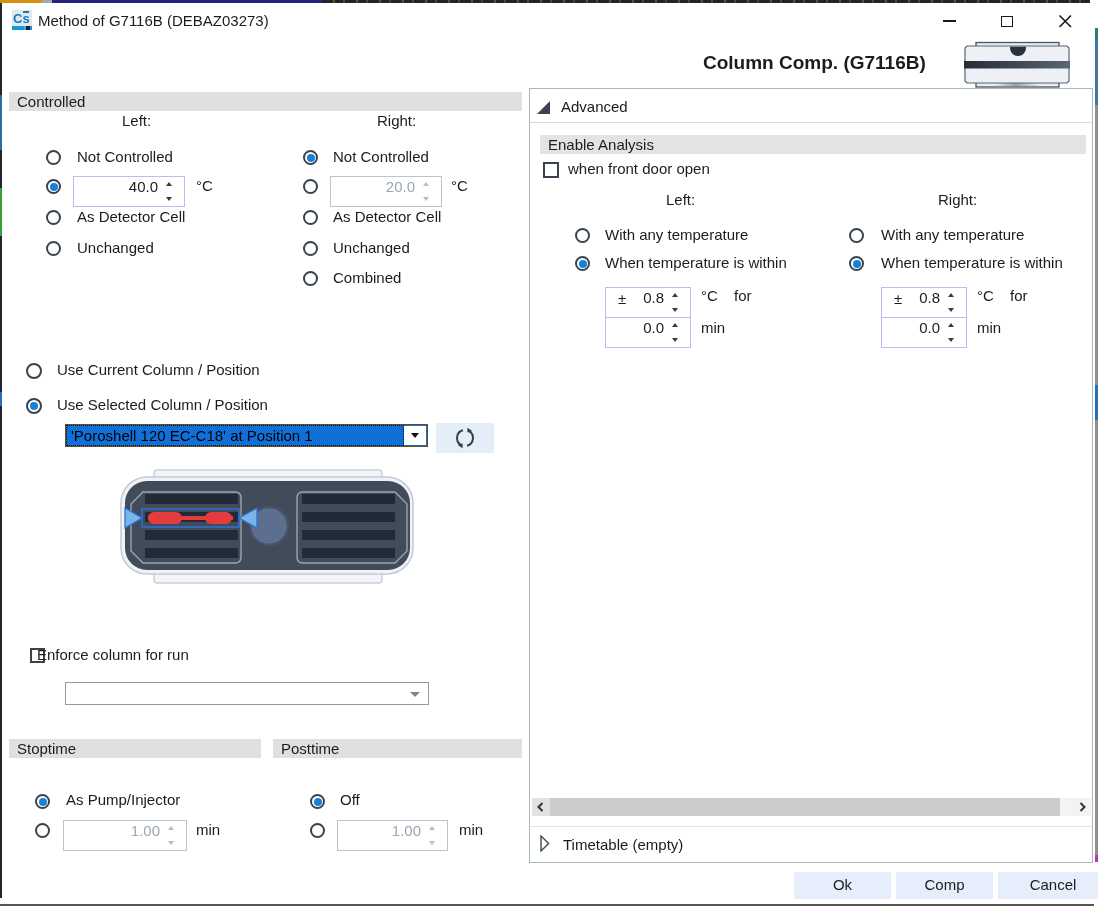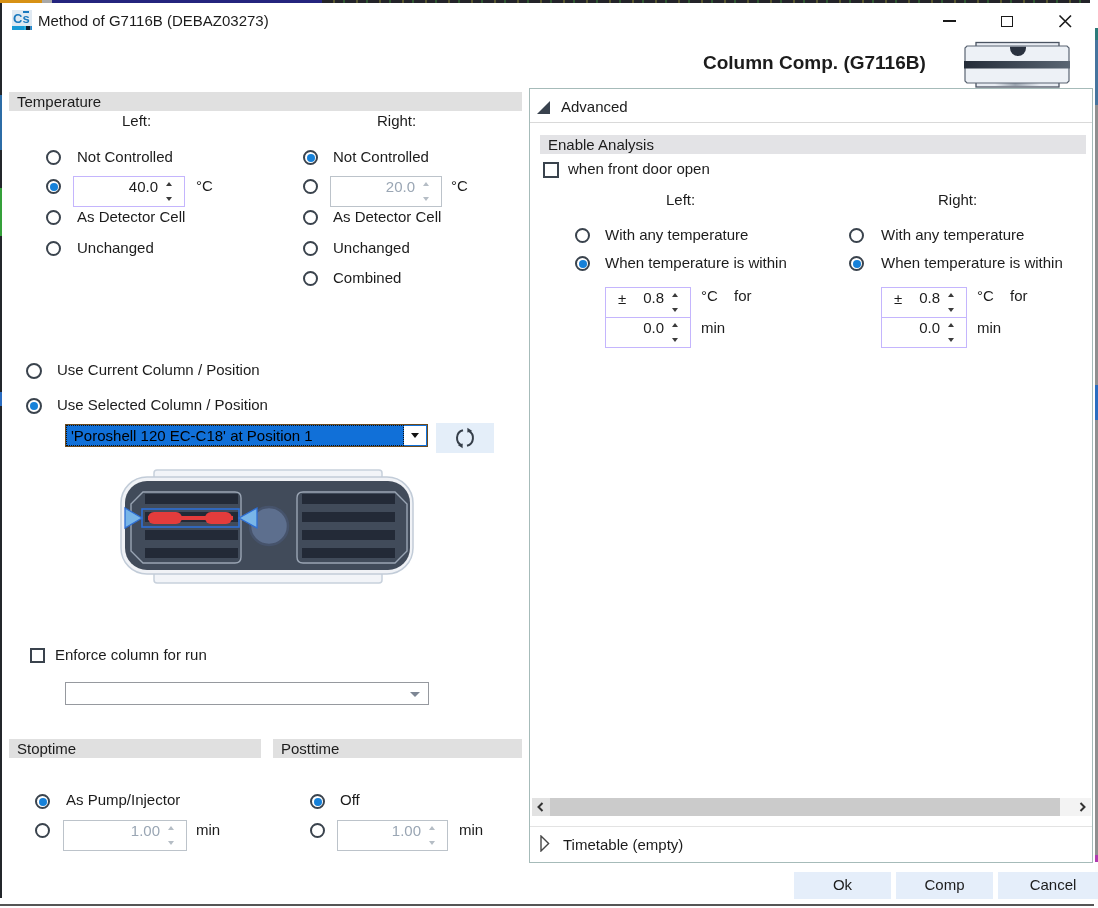--- a/index.html
+++ b/index.html
@@ -74,21 +74,21 @@
 <rect x="40" y="46" width="45" height="5" fill="url(#btg)"></rect>
 <path d="M12,11 L112,11 L114,13 L114,46 L112,48 L12,48 L10,46 L10,13 Z" fill="#edf1f6" stroke="#5a6472" stroke-width="1.2"></path>
 <linearGradient id="bandg" x1="0" y1="0" x2="1" y2="0">
 <stop offset="0" stop-color="#242c38"></stop>
         <stop offset="1" stop-color="#5a6673"></stop>
 </linearGradient>
 <rect x="9" y="26" width="106" height="7.5" fill="url(#bandg)"></rect>
 <path d="M55,11.7 L71,11.7 L71,13 A 8 8 0 0 1 55,13 Z" fill="#2a323f"></path>
 </svg>
 
-<div class="bar" style="left:9px;top:92px;width:513px">Temperature</div>
+<div class="bar" style="left:9px;top:92px;width:513px">Controlled</div>
 <div class="t" style="left:122px;top:113px">Left:</div>
 <div class="t" style="left:377px;top:113px">Right:</div>
 
 <div class="rad" style="left:46px;top:150px"></div>
 <div class="t" style="left:77px;top:149px">Not Controlled</div>
 <div class="rad sel" style="left:303px;top:150px"></div>
 <div class="t" style="left:333px;top:149px">Not Controlled</div>
 
 <div class="rad sel" style="left:46px;top:179px"></div>
 <div class="spin" style="left:73px;top:176px;width:112px">
@@ -166,21 +166,21 @@
 
 <rect x="42" y="44" width="97" height="18" fill="none" stroke="#2e6fd4" stroke-width="1.6"></rect>
 <rect x="48" y="51" width="85" height="4" fill="#e43c3c"></rect>
 <rect x="48" y="47" width="34" height="12" rx="6" fill="#e43c3c"></rect>
 <rect x="105" y="47" width="27" height="12" rx="6" fill="#e43c3c"></rect>
 <path d="M 25,43 L 42,53 L 25,63 Z" fill="#79b6e8" stroke="#2f6fd4" stroke-width="1.3"></path>
 <path d="M 157,43 L 139,53 L 157,63 Z" fill="#79b6e8" stroke="#2f6fd4" stroke-width="1.3"></path>
 </svg>
 
 <div class="chk" style="left:30px;top:648px;width:15px;height:15px"></div>
-<div class="t" style="left:55px;top:647px">Enforce column for run</div>
+<div class="t" style="left:37px;top:647px">Enforce column for run</div>
 
 <div style="position:absolute;left:65px;top:682px;width:364px;height:23px;background:#fff;border:1px solid #96999f;box-sizing:border-box">
 <div style="position:absolute;right:8px;top:9px;width:0;height:0;border-left:5px solid transparent;border-right:5px solid transparent;border-top:5.5px solid #7d8694"></div>
 </div>
 
 <div class="bar" style="left:9px;top:739px;width:252px">Stoptime</div>
 <div class="bar" style="left:273px;top:739px;width:249px">Posttime</div>
 
 <div class="rad sel" style="left:35px;top:794px"></div>
 <div class="t" style="left:66px;top:792px">As Pump/Injector</div>

